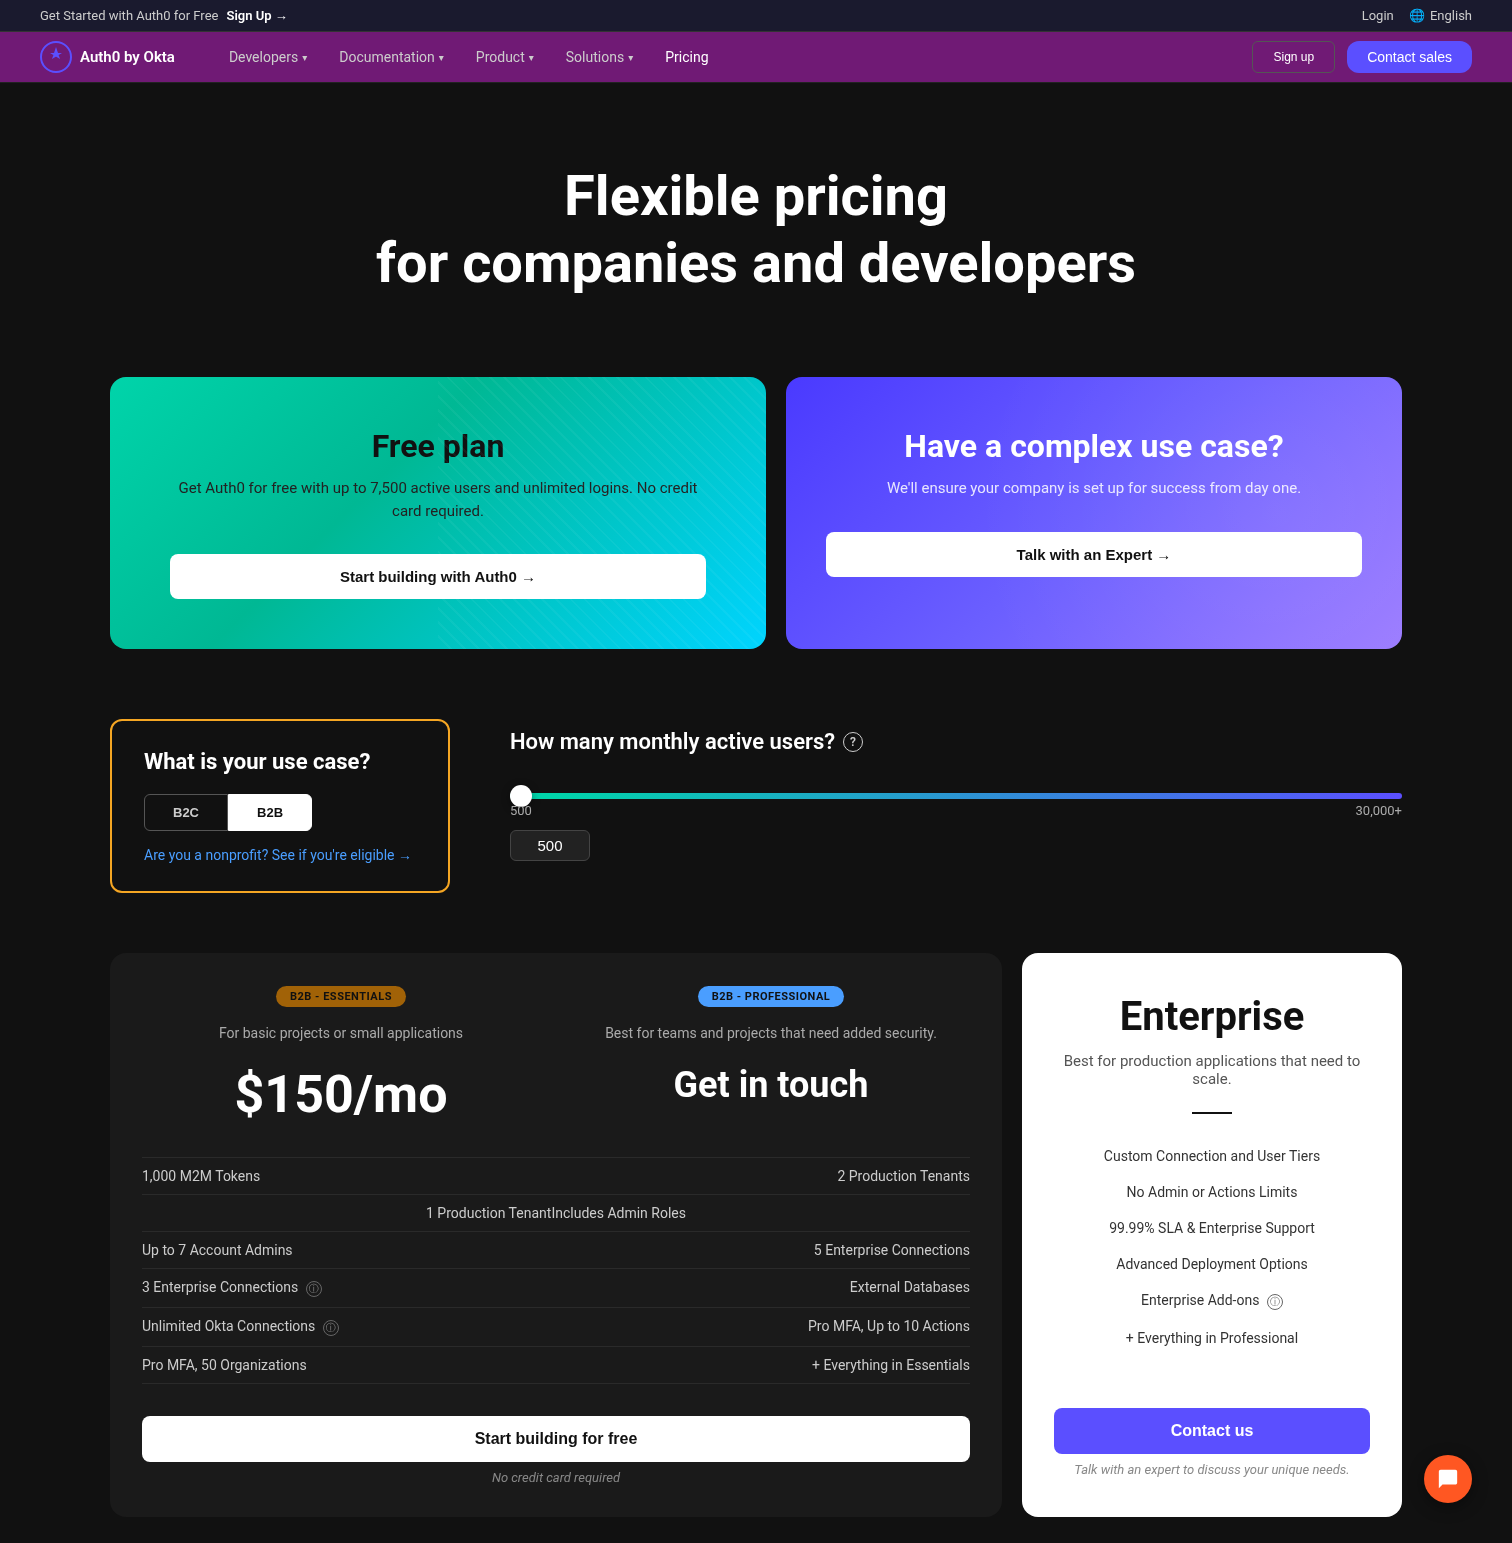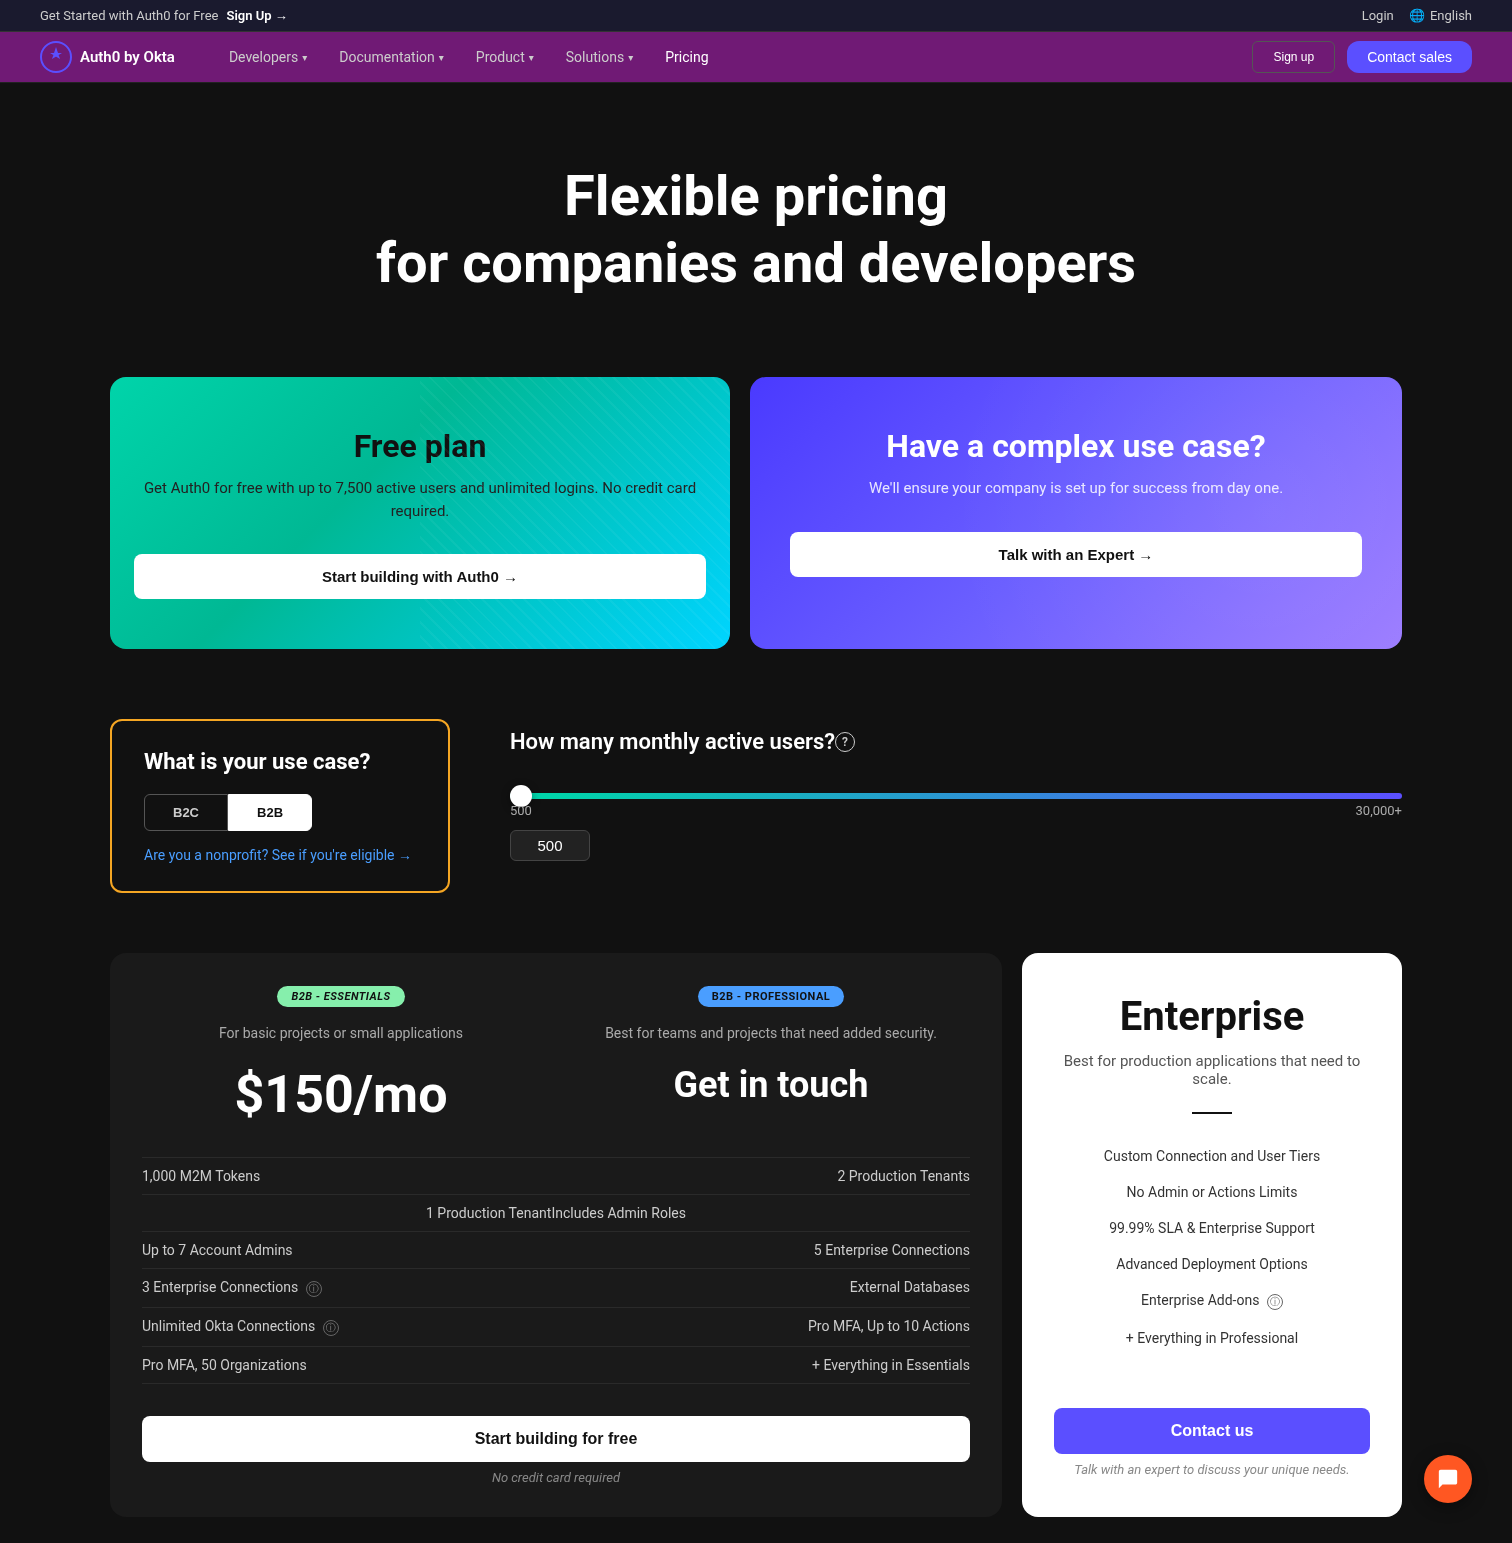--- a/index.html
+++ b/index.html
@@ -59,21 +59,21 @@
     .cards-row {
       display: flex;
       gap: 20px;
       padding: 20px 110px 40px;
       background: #111;
     }
     .card-free {
       flex: 1;
       background: linear-gradient(135deg, #00d4aa 0%, #00b894 40%, #00d4ff 100%);
       border-radius: 16px;
-      padding: 50px 24px;
+      padding: 50px 60px;
       position: relative;
       overflow: hidden;
     }
     .card-free-pattern {
       position: absolute;
       top: 0; right: 0; bottom: 0;
       width: 50%;
       opacity: 0.3;
       background: repeating-linear-gradient(
         45deg,
@@ -153,21 +153,21 @@
       cursor: pointer;
       border: 1px solid #555;
       background: transparent;
       color: #ccc;
     }
     .toggle-btn:first-child { border-radius: 6px 0 0 6px; }
     .toggle-btn:last-child { border-radius: 0 6px 6px 0; background: #fff; color: #111; border-color: #fff; }
     .nonprofit-link { color: #4a9eff; font-size: 14px; margin-top: 16px; display: block; text-decoration: none; cursor: pointer; }
 
     .mau-section { flex: 1; padding-top: 10px; }
-    .mau-section h3 { font-size: 22px; font-weight: 600; margin-bottom: 30px; display: flex; align-items: center; }
+    .mau-section h3 { font-size: 22px; font-weight: 600; margin-bottom: 30px; display: flex; align-items: center; gap: 8px; }
     .question-icon { width: 20px; height: 20px; border-radius: 50%; border: 1.5px solid #ccc; display: inline-flex; align-items: center; justify-content: center; font-size: 12px; color: #ccc; cursor: pointer; }
     .slider-container { position: relative; width: 100%; }
     .slider-labels { display: flex; justify-content: space-between; font-size: 13px; color: #aaa; margin-bottom: 12px; }
     input[type=range] {
       width: 100%;
       -webkit-appearance: none;
       height: 6px;
       background: linear-gradient(to right, #00d4aa 5%, #5b4fff 100%);
       border-radius: 3px;
       outline: none;
@@ -209,21 +209,21 @@
     }
     .badge {
       display: inline-block;
       padding: 4px 14px;
       border-radius: 20px;
       font-size: 11px;
       font-weight: 700;
       letter-spacing: 0.5px;
       margin-bottom: 16px;
     }
-    .badge-essential { background: #86efac; color: #111; font-style: italic; }
+    .badge-essential { background: #a16207; color: #111; }
     .badge-professional { background: #4a9eff; color: #111; }
     .card-desc { font-size: 14px; color: #aaa; text-align: center; line-height: 1.5; margin-bottom: 20px; }
     .price { font-size: 52px; font-weight: 700; text-align: center; margin-bottom: 8px; }
     .price-alt { font-size: 36px; font-weight: 700; text-align: center; margin-bottom: 20px; }
     .feature-list { list-style: none; margin-bottom: 32px; }
     .feature-list li { padding: 10px 0; font-size: 14px; color: #ccc; text-align: center; border-bottom: 1px solid #2a2a2a; }
     .feature-list li:first-child { border-top: 1px solid #2a2a2a; }
     .info-icon { display: inline-flex; align-items: center; justify-content: center; width: 16px; height: 16px; border-radius: 50%; border: 1px solid #666; font-size: 10px; color: #888; cursor: pointer; margin-left: 4px; }
     .btn-start-free {
       display: block;

